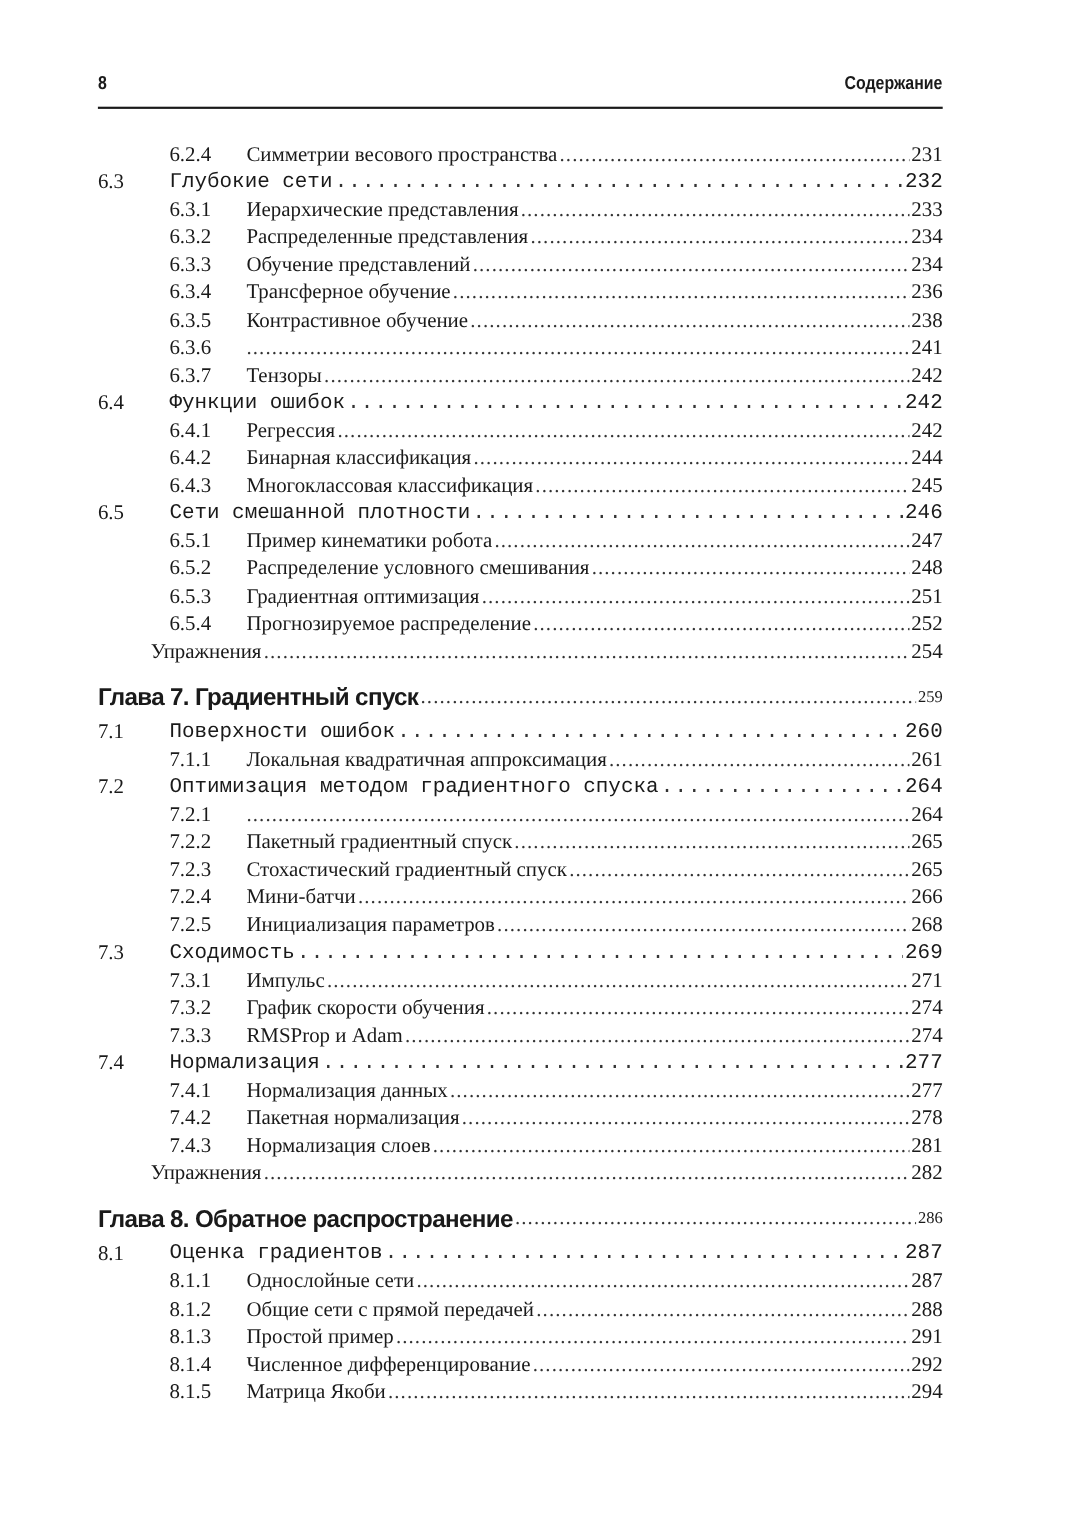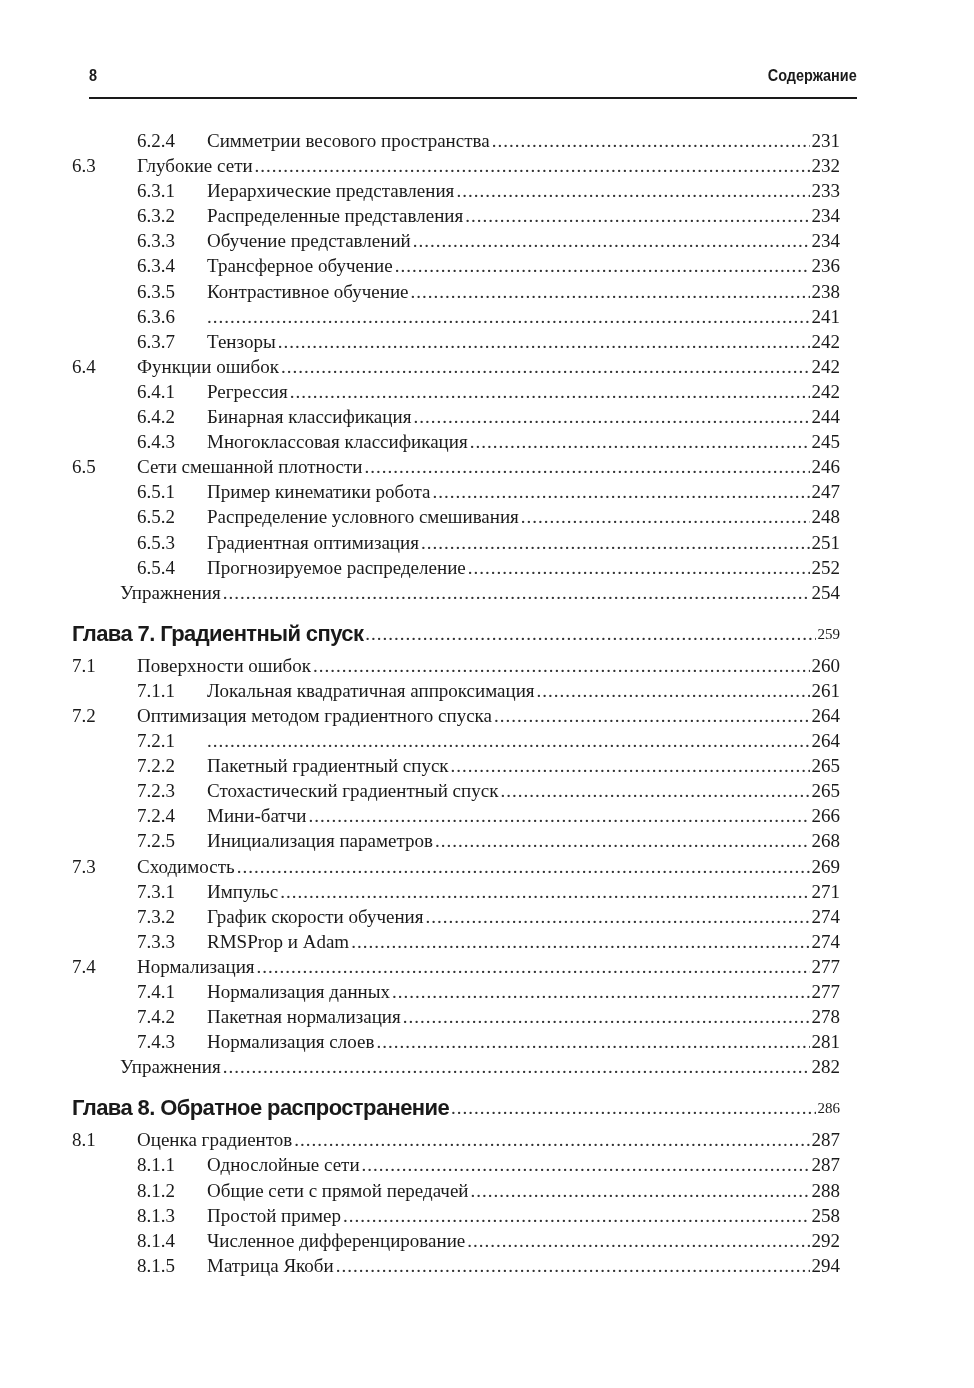--- a/index.html
+++ b/index.html
@@ -4,31 +4,31 @@
 <style>
   html, body { margin: 0; padding: 0; background: #ffffff; }
   body { width: 974px; height: 1388px; position: relative; overflow: hidden;
          font-family: "Liberation Serif", "DejaVu Serif", serif; color: #1a1a1a; }
   .header { position: absolute; left: 89px; top: 66px; width: 768px; height: 26px; }
   .header .pnum { position: absolute; left: 0; top: 0; font-family: "Liberation Sans", sans-serif;
                   font-weight: bold; font-size: 17px; transform: scaleX(0.85); transform-origin: left; }
   .header .rtitle { position: absolute; right: 0; top: 0; font-family: "Liberation Sans", sans-serif;
                     font-weight: bold; font-size: 17px; transform: scaleX(0.85); transform-origin: right; }
   .rule { position: absolute; left: 89px; top: 97px; width: 768px; height: 2px; background: #1a1a1a; }
-  .toc { position: absolute; left: 72px; top: 128px; width: 768px; }
+  .toc { position: absolute; left: 89px; top: 128px; width: 768px; }
   .row { position: relative; height: 25.1px; line-height: 25px; font-size: 19px; white-space: nowrap; }
   .row .num { position: absolute; top: 0; }
   .row .lead { position: absolute; top: 0; right: 0; display: flex; align-items: center; }
   .row .title { background: #fff; padding-right: 2px; }
   .row .dots { flex: 1; overflow: hidden; white-space: nowrap; letter-spacing: 1px; color: #333; }
   .row .page { background: #fff; padding-left: 2px; }
   .row.sub .num { left: 65px; }
   .row.sub .lead { left: 135px; }
   .row.sec .num { left: 0; }
-  .row.sec .lead { left: 65px; }
+  .row.sec .lead { left: 65px; font-family: Liberation Mono, monospace; }
   .row.ex .lead { left: 0; margin-left: 48px; }
   .row.chap { height: 28px; line-height: 28px; margin-top: 15px; margin-bottom: 5px; }
   .row.chap .lead { left: 0; }
   .row.chap .title { font-family: "Liberation Sans", sans-serif; font-weight: bold; font-size: 22px;
                      letter-spacing: -0.6px; }
   .row.chap .page { font-size: 15px; }
 </style>
 </head>
 <body>
 
@@ -359,21 +359,21 @@
         <span class="title">Общие сети с прямой передачей</span>
         <span class="dots">................................................................................................................................................................................................................................................................................................................................................................................................................</span>
         <span class="page">288</span>
       </span>
     </div>
     <div class="row sub">
       <span class="num">8.1.3</span>
       <span class="lead">
         <span class="title">Простой пример</span>
         <span class="dots">................................................................................................................................................................................................................................................................................................................................................................................................................</span>
-        <span class="page">258</span>
+        <span class="page">291</span>
       </span>
     </div>
     <div class="row sub">
       <span class="num">8.1.4</span>
       <span class="lead">
         <span class="title">Численное дифференцирование</span>
         <span class="dots">................................................................................................................................................................................................................................................................................................................................................................................................................</span>
         <span class="page">292</span>
       </span>
     </div>

